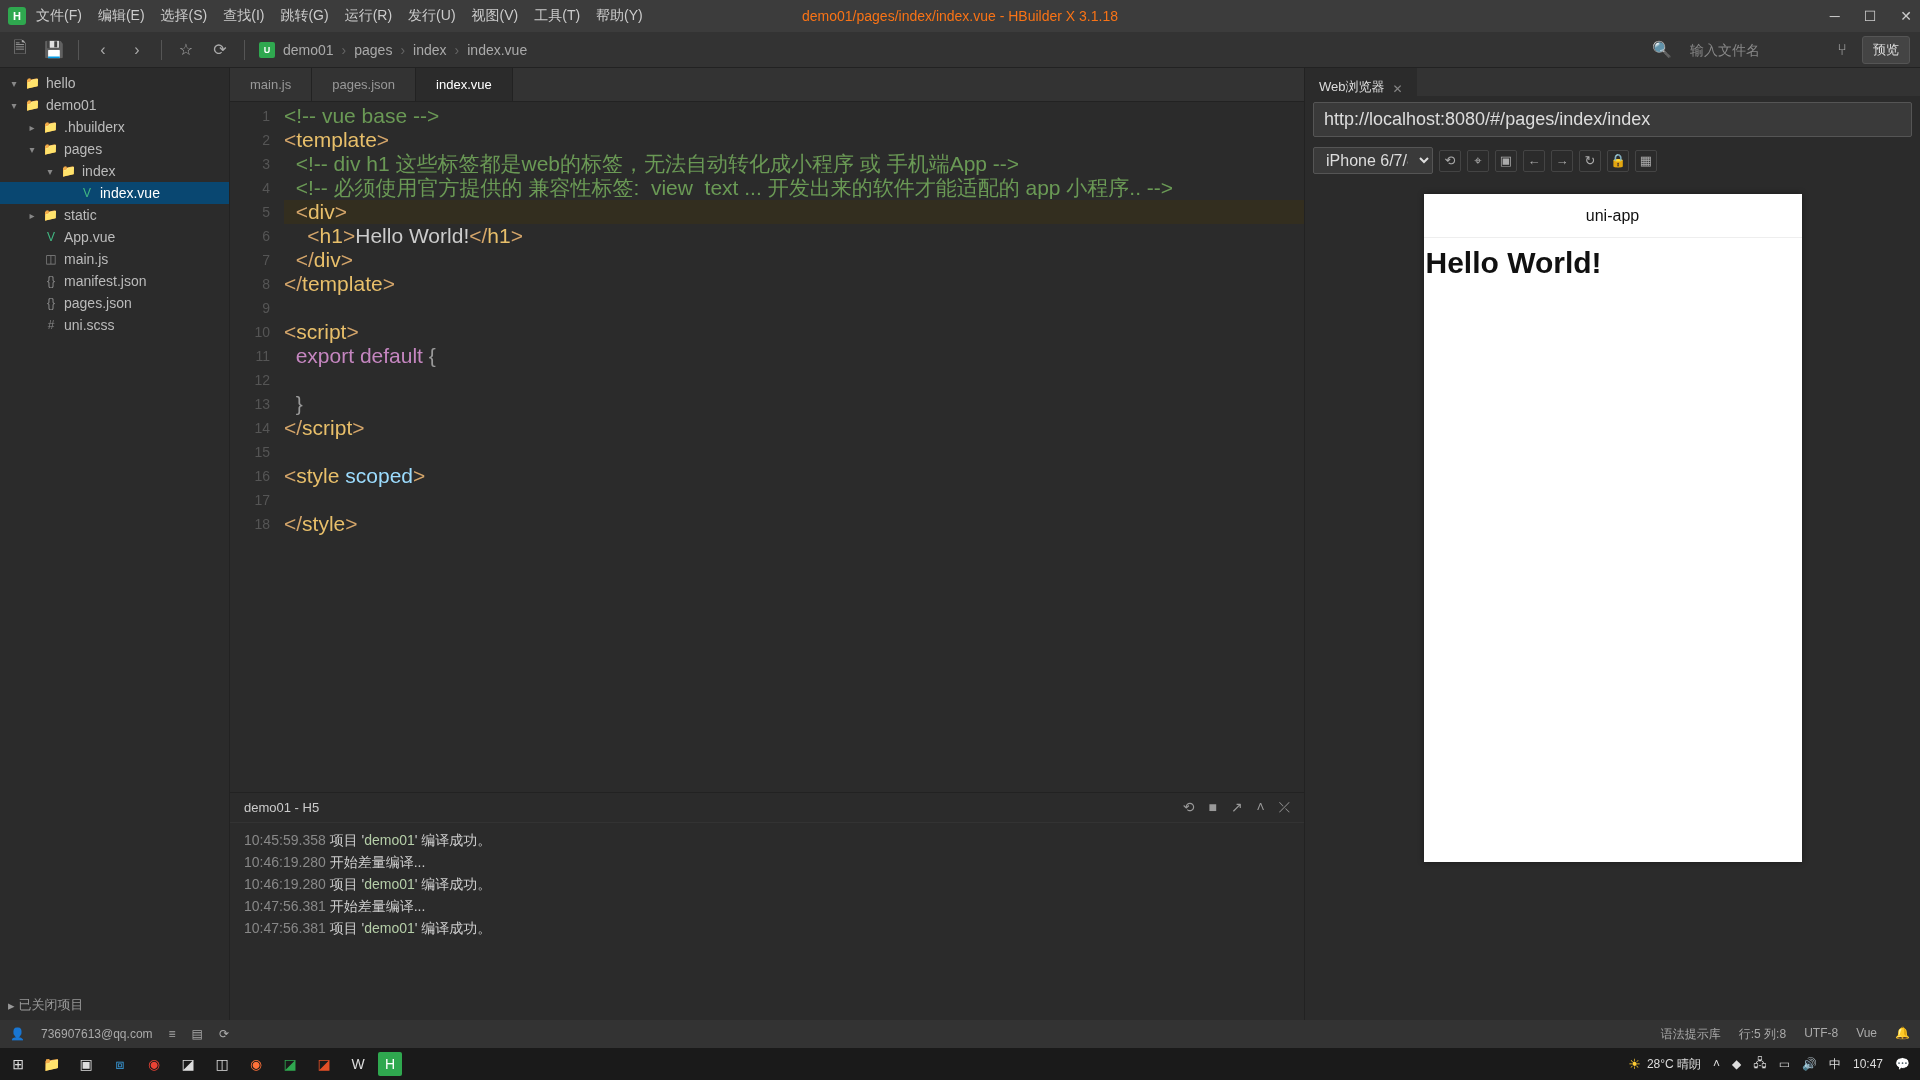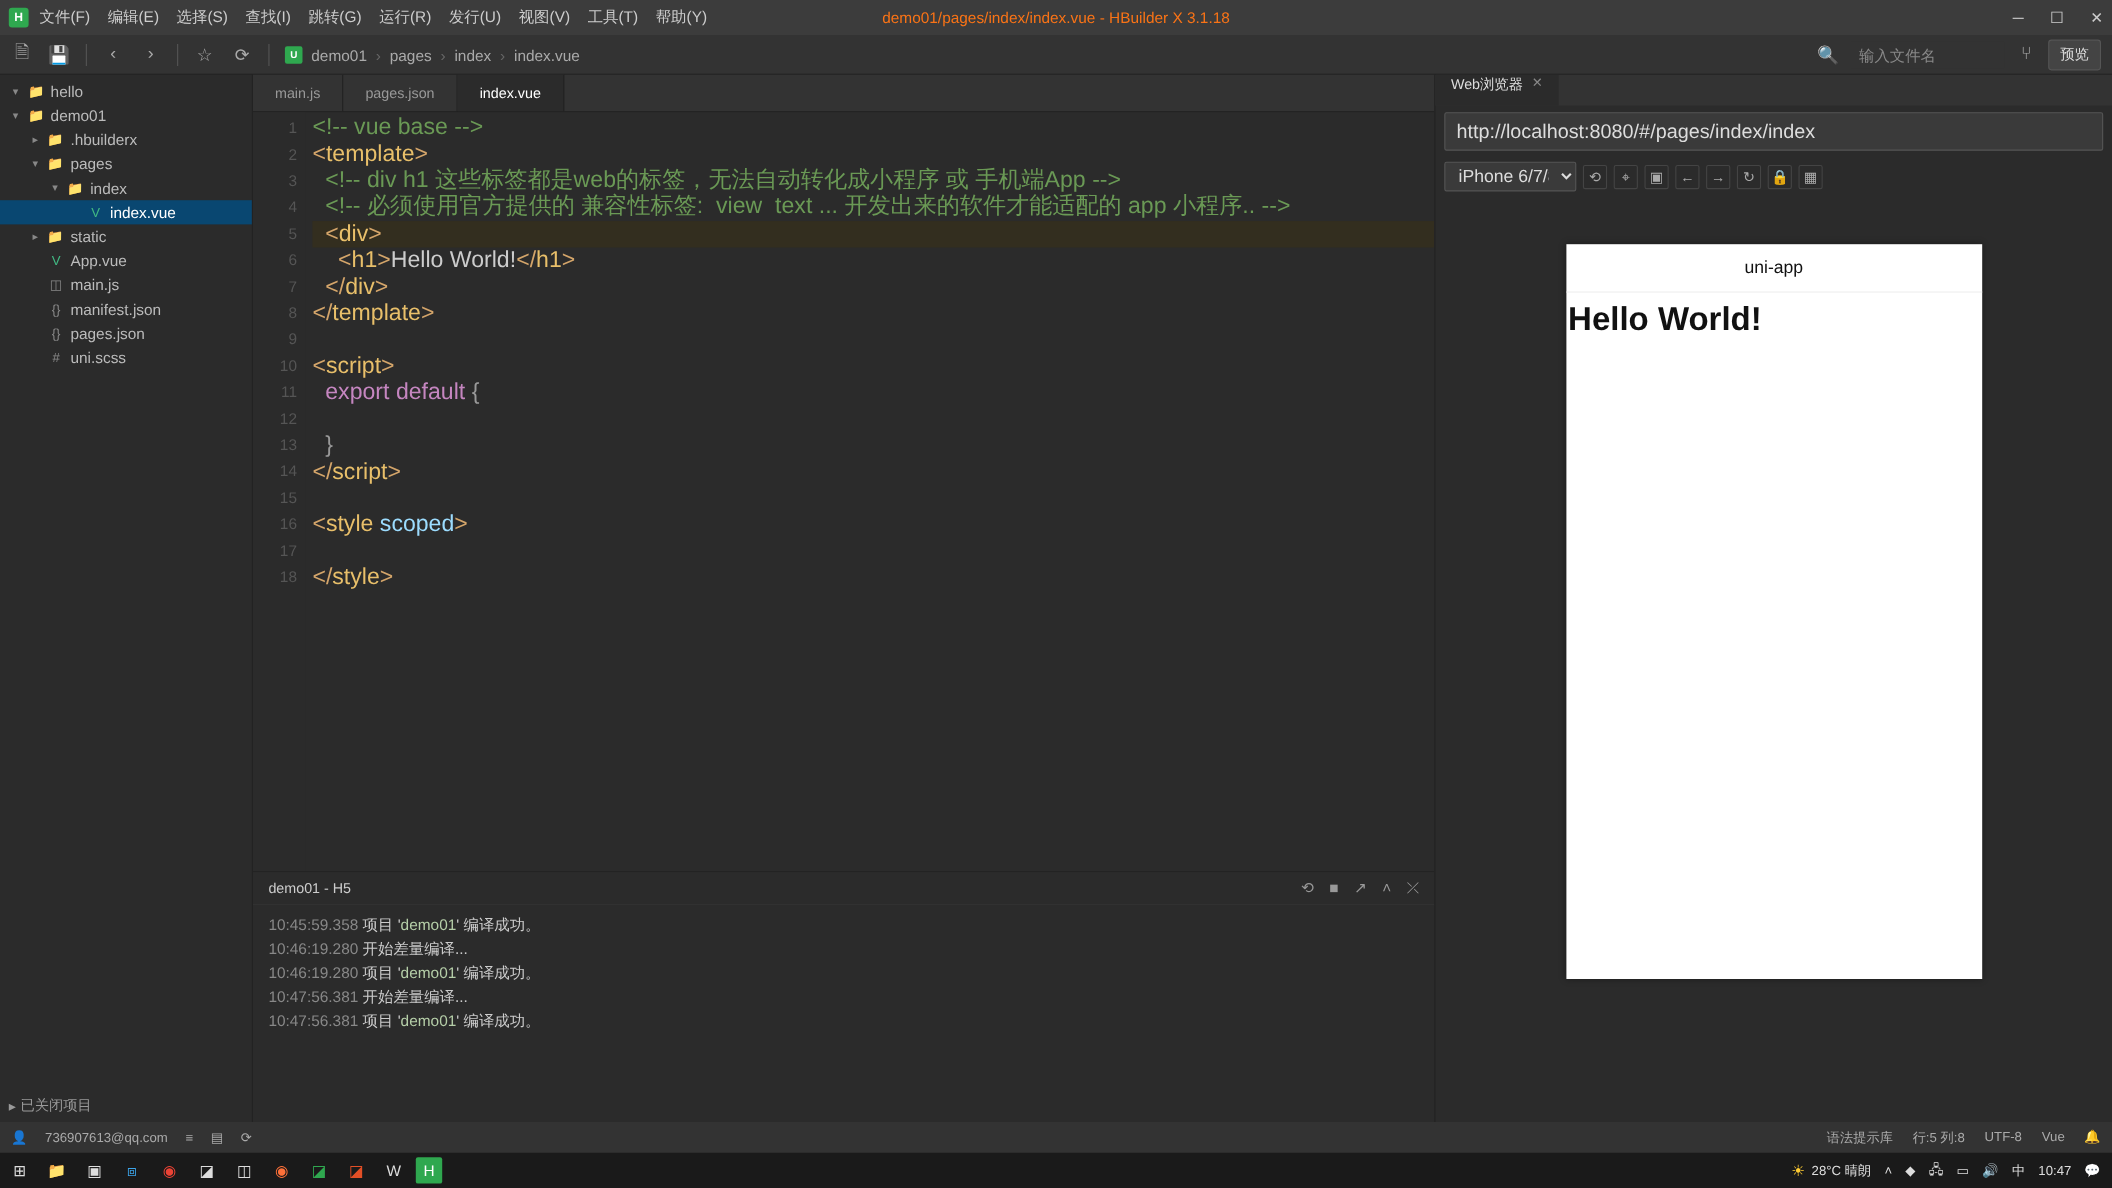--- a/index.html
+++ b/index.html
@@ -63,29 +63,29 @@
 .console-header .ch-title { }
 .console-header .ch-icons { margin-left: auto; display: flex; gap: 14px; color: #999; font-size: 14px;}
 .console-header .ch-icons span { cursor:pointer; }
 .console-body { flex:1; padding: 6px 14px; font-family: Consolas, monospace; font-size: 14px; line-height: 22px; color: #ccc; background: #2b2b2b; overflow:auto;}
 .console-body .ts { color: #888; }
 .console-body .hl { color: #b5cea8; }
 
 
 .browser { width: 616px; background: #2b2b2b; border-left: 1px solid #222; display: flex; flex-direction: column; }
 .browser-tab-bar { height: 28px; background: #333; display: flex; align-items: center; }
-.browser-tab { padding: 0 14px; height: 100%; display: flex; align-items: flex-start; font-size: 13px; color: #ddd; background: #2b2b2b; gap: 8px; }
+.browser-tab { padding: 0 14px; height: 100%; display: flex; align-items: flex-end; font-size: 13px; color: #ddd; background: #2b2b2b; gap: 8px; }
 .browser-tab .close-x { color: #888; cursor:pointer; font-size:12px;}
 .browser-url-bar { padding: 6px 8px; }
 .browser-url { width: 100%; background: #3a3a3a; border: 1px solid #555; color: #ddd; padding: 6px 10px; font-size: 18px; border-radius: 2px; }
 .browser-toolbar { display: flex; align-items: center; gap: 6px; padding: 4px 8px 8px; }
 .device-select { background: #3a3a3a; border: 1px solid #555; color: #ddd; padding: 3px 8px; font-size: 16px; border-radius: 2px; width:120px;}
 .browser-toolbar .bt-icon { width: 22px; height: 22px; display: inline-flex; align-items: center; justify-content: center; color: #aaa; cursor: pointer; font-size: 13px; border:1px solid #444; border-radius:2px;}
 .device-frame { flex: 1; display: flex; justify-content: center; align-items: flex-start; padding: 12px; overflow:auto; }
-.device { width: 378px; height: 668px; background: #fff; display: flex; flex-direction: column; box-shadow: 0 0 6px rgba(0,0,0,0.4); margin-top: 28px; }
+.device { width: 378px; height: 668px; background: #fff; display: flex; flex-direction: column; box-shadow: 0 0 6px rgba(0,0,0,0.4); }
 .device-header { height: 44px; display: flex; align-items: center; justify-content: center; font-size: 16px; color: #111; border-bottom: 1px solid #eee; font-weight:500;}
 .device-content { padding: 8px 2px; }
 .device-content h1 { font-size: 30px; font-weight: 700; color: #111; }
 
 
 .status-bar { height: 28px; background: #333; display: flex; align-items: center; padding: 0 10px; font-size: 12px; color: #aaa; gap: 16px; }
 .status-bar .right { margin-left: auto; display: flex; gap: 18px; }
 
 
 .taskbar { height: 32px; background: #1a1a1a; display: flex; align-items: center; padding: 0 4px; gap: 6px; }

